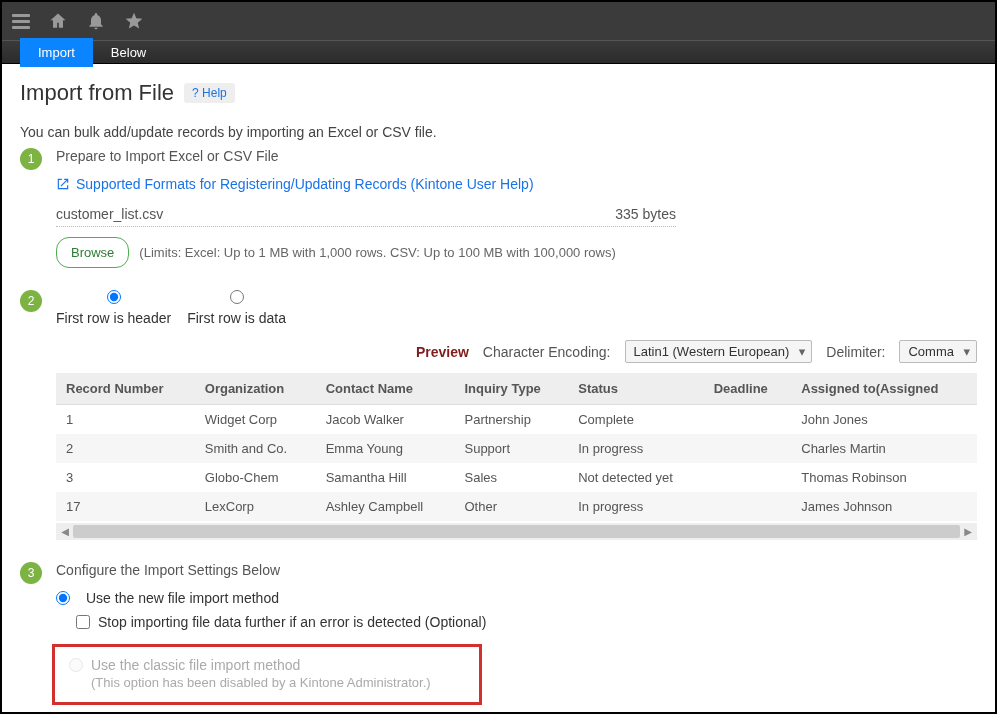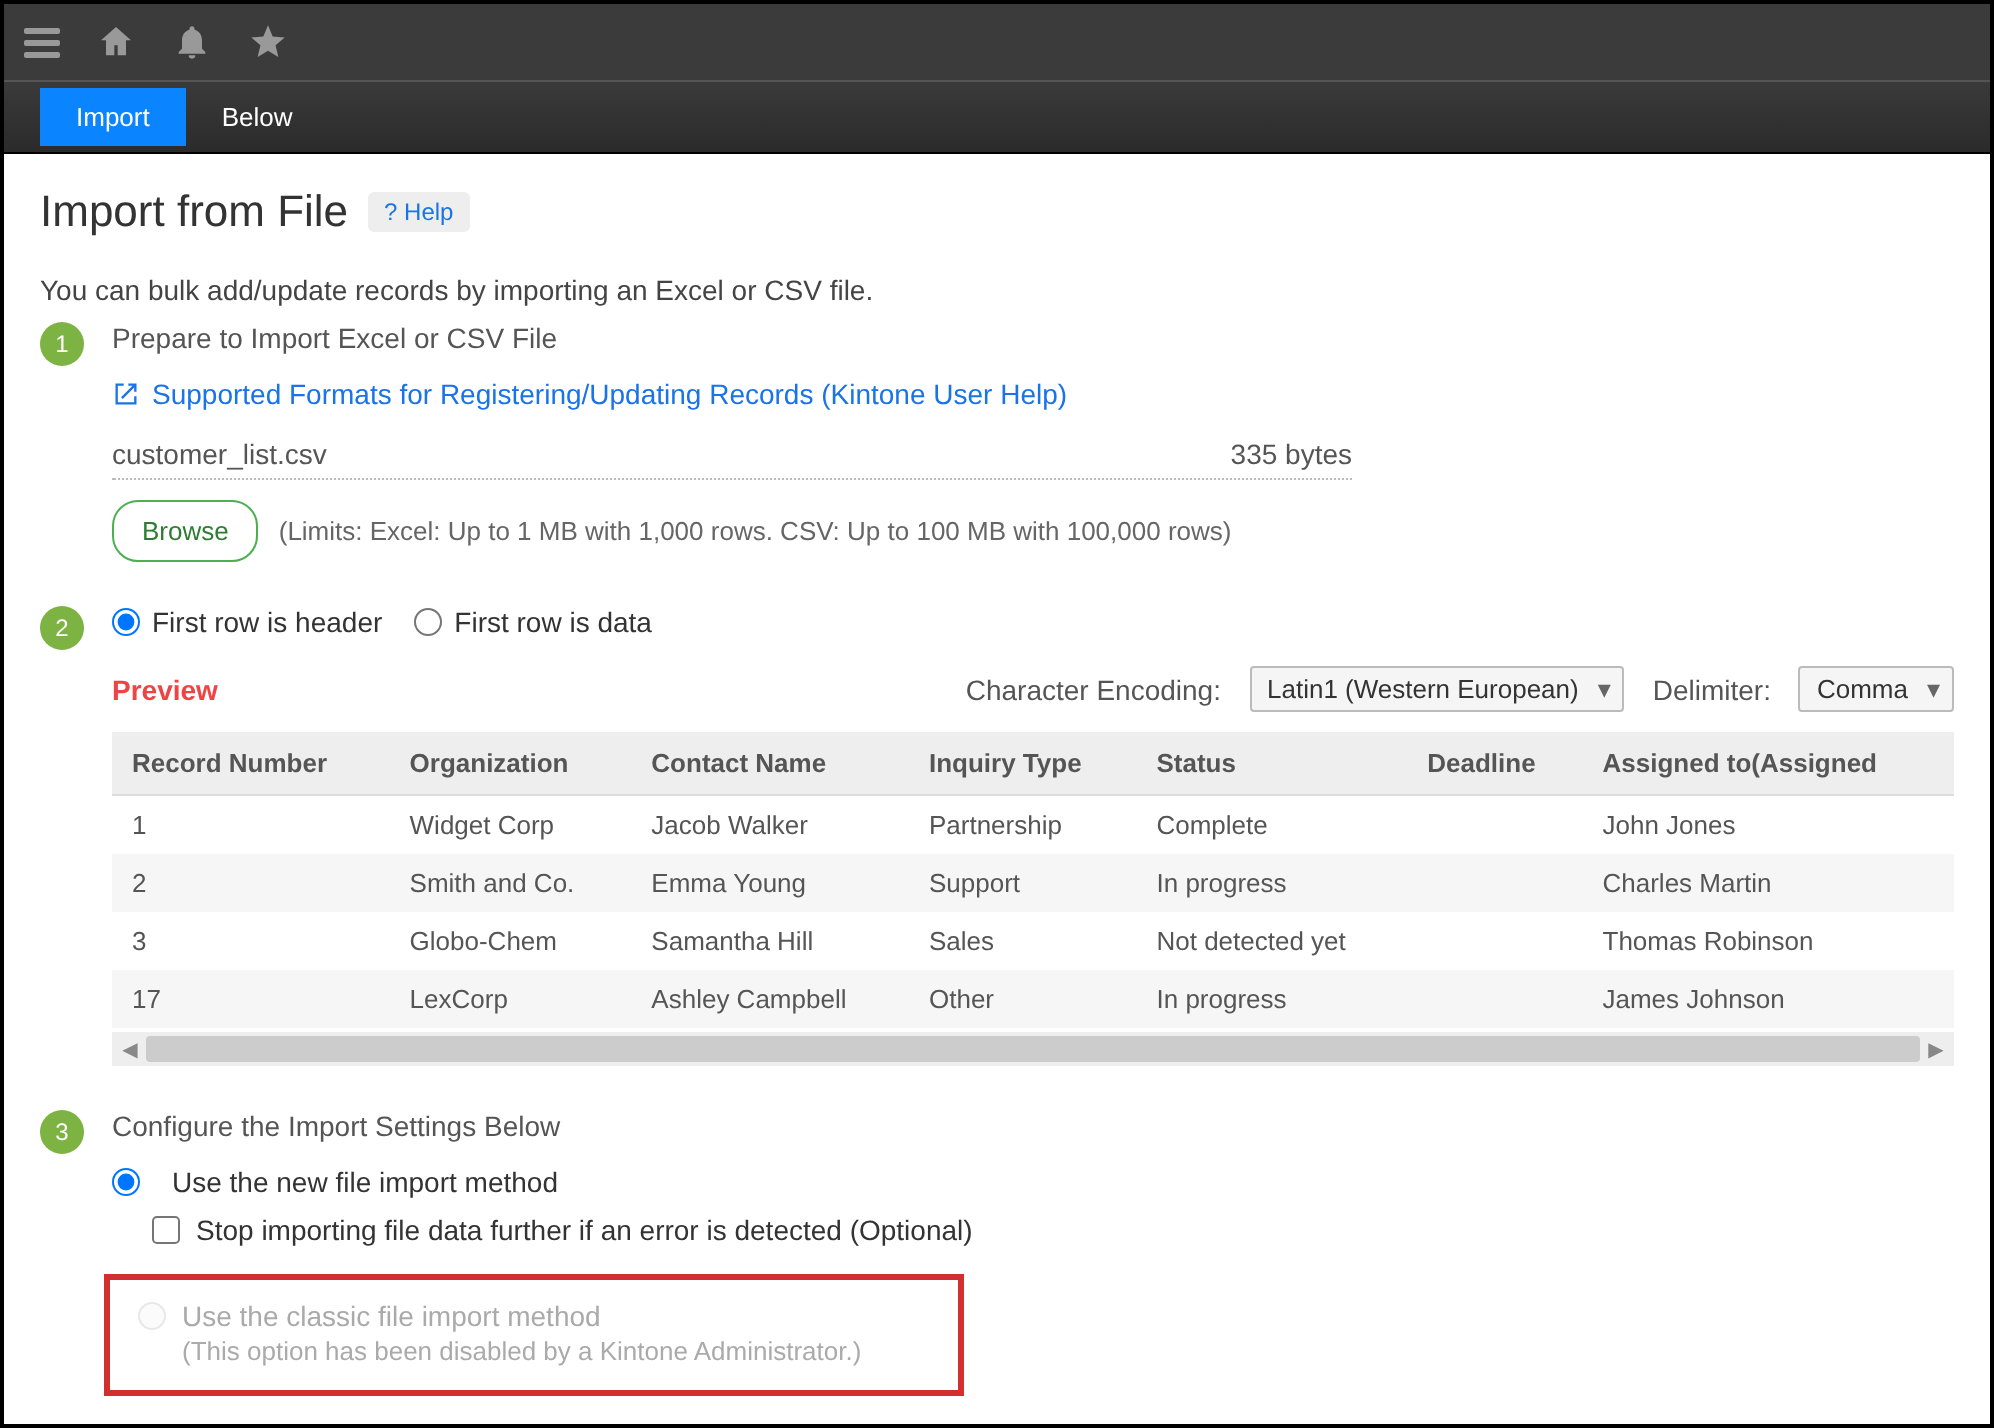--- a/index.html
+++ b/index.html
@@ -2,43 +2,43 @@
 <html><head>
 <meta charset="utf-8">
 <style>
 * { box-sizing: border-box; margin: 0; padding: 0; }
 body { font-family: Arial, sans-serif; font-size: 13px; color: #333; background: #fff; width: 997px; height: 714px; border: 2px solid #000; overflow: hidden; position: relative; }
 .topbar { background: #3b3b3b; height: 38px; display: flex; align-items: center; padding: 0 10px; gap: 18px; }
 .topbar .icon { color: #999; }
 .icon-menu { display: flex; flex-direction: column; gap: 3px; cursor: pointer; }
 .icon-menu span { display: block; width: 18px; height: 3px; background: #999; border-radius: 1px; }
 .icon-home svg, .icon-bell svg, .icon-star svg { fill: #999; width: 20px; height: 20px; display: block; }
-.actionbar { background: linear-gradient(#3a3a3a,#2b2b2b); height: 37px; display: flex; align-items: center; border-top: 1px solid #555; border-bottom: 1px solid #000; }
+.actionbar { background: linear-gradient(#3a3a3a,#2b2b2b); height: 24px; display: flex; align-items: center; border-top: 1px solid #555; border-bottom: 1px solid #000; }
 .btn-import { background: #0a84ff; color: #fff; padding: 7px 18px; font-size: 13px; border: none; cursor: pointer; margin-left: 18px; }
 .btn-cancel { background: transparent; color: #fff; padding: 7px 18px; font-size: 13px; border: none; cursor: pointer; }
 .content { padding: 16px 18px; }
 .page-title-row { display: flex; align-items: center; gap: 10px; margin-bottom: 18px; }
 .page-title { font-size: 22px; font-weight: normal; color: #333; }
 .help-badge { background: #eee; color: #1a73e8; padding: 3px 8px; border-radius: 3px; font-size: 12px; cursor: pointer; }
 .desc { font-size: 14px; color: #444; margin-bottom: 8px; }
 .step { display: flex; gap: 14px; margin-bottom: 22px; }
 .step-num { width: 22px; height: 22px; border-radius: 50%; background: #7cb342; color: #fff; display: flex; align-items: center; justify-content: center; font-size: 12px; flex-shrink: 0; }
 .step-body { flex: 1; }
 .step-title { font-size: 14px; color: #555; margin-bottom: 12px; }
 .link-row { display: flex; align-items: center; gap: 6px; margin-bottom: 14px; }
 .ext-icon { width: 14px; height: 14px; fill: #1a73e8; }
 .link { color: #1a73e8; text-decoration: none; font-size: 14px; }
 .filerow { display: flex; justify-content: space-between; border-bottom: 1px dotted #bbb; padding-bottom: 4px; margin-bottom: 10px; font-size: 14px; color: #555; max-width: 620px; }
 .browse-row { display: flex; align-items: center; gap: 10px; }
 .browse-btn { background: #fff; border: 1px solid #4caf50; color: #2e7d32; padding: 7px 14px; font-size: 13px; cursor: pointer; border-radius: 13px; }
 .limits { color: #666; font-size: 13px; }
 .radio-row { display: flex; gap: 16px; align-items: center; margin-bottom: 14px; font-size: 14px; }
-.radio-row label { display: flex; align-items: center; gap: 6px; cursor: pointer; }
+.radio-row label { display: flex; align-items: center; gap: 6px; cursor: pointer; flex-direction: column; }
 .preview-row { display: flex; align-items: center; margin-bottom: 10px; gap: 14px; }
-.preview-label { color: #ef4444; font-size: 14px; font-weight: bold; flex: 1; }
+.preview-label { color: #7f1d1d; font-size: 14px; font-weight: bold; flex: 1; text-align: right; }
 .enc-label, .delim-label { color: #555; font-size: 14px; }
 .select { border: 1px solid #bbb; padding: 3px 22px 3px 8px; font-size: 13px; background: #f5f5f5; border-radius: 2px; position: relative; cursor: pointer; }
 .select::after { content: '▾'; position: absolute; right: 6px; color: #666; }
 .table-wrap { position: relative; }
 table { border-collapse: collapse; width: 100%; font-size: 13px; }
 th { background: #eee; text-align: left; padding: 8px 10px; font-weight: bold; color: #555; border-bottom: 1px solid #ddd; white-space: nowrap; }
 td { padding: 7px 10px; color: #555; white-space: nowrap; }
 tbody tr:nth-child(even) { background: #f6f6f6; }
 .hscroll { height: 17px; background: #eee; display: flex; align-items: center; padding: 0 3px; margin-top: 2px; }
 .hscroll .arrow { width: 12px; color: #888; font-size: 10px; text-align: center; }

